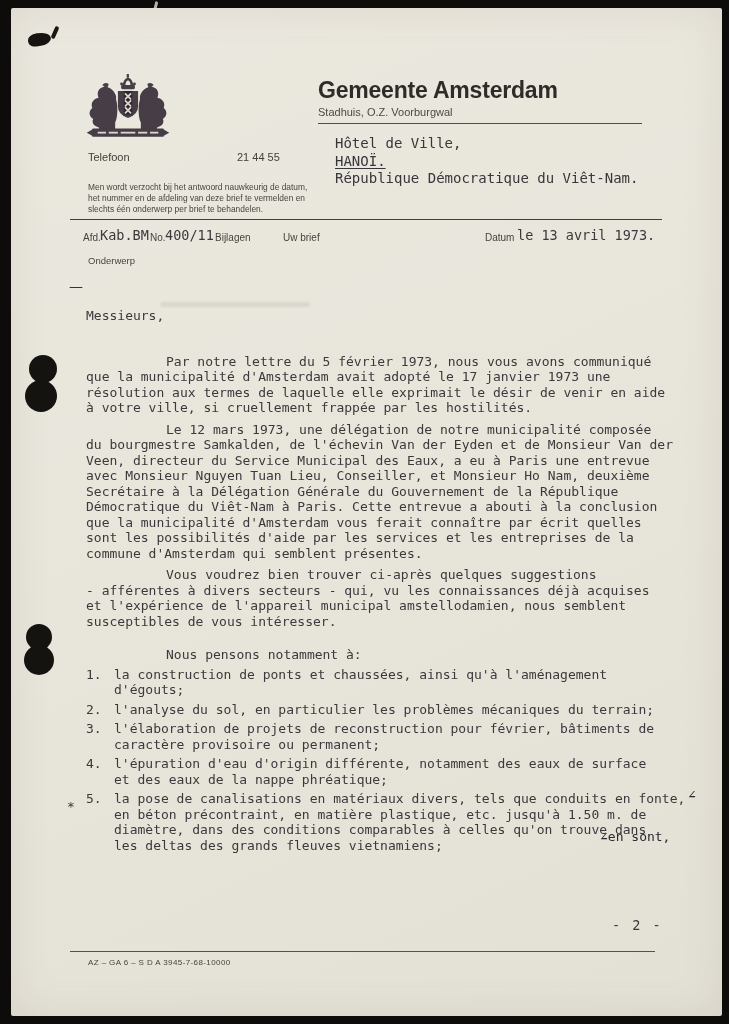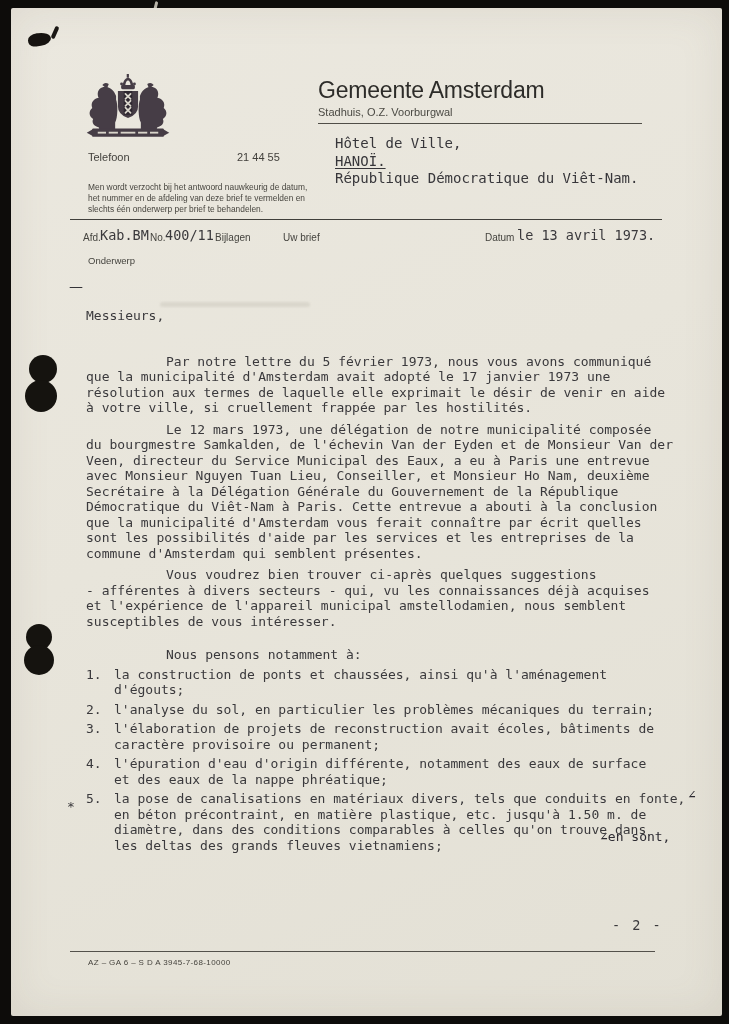--- a/index.html
+++ b/index.html
@@ -23,21 +23,21 @@
   .hole{position:absolute;background:#15130f;border-radius:50%;}
   .h1a{left:18px;top:347px;width:28px;height:28px;}
   .h1b{left:14px;top:372px;width:32px;height:32px;}
   .h2a{left:15px;top:616px;width:26px;height:26px;}
   .h2b{left:13px;top:637px;width:30px;height:30px;}
 
   
   .crest{position:absolute;left:70px;top:66px;width:94px;height:66px;}
   .brand{position:absolute;left:307px;top:70px;width:324px;padding-bottom:5px;
          border-bottom:1.5px solid #504e47;}
-  .brand-name{font-size:23px;font-weight:normal;color:#2d2c29;letter-spacing:-0.2px;line-height:1.05;}
+  .brand-name{font-size:23px;font-weight:bold;color:#2d2c29;letter-spacing:-0.2px;line-height:1.05;}
   .brand-sub{font-size:11px;color:#4b4a44;margin-top:4px;}
   .recipient{left:324px;top:127px;font-size:14px;line-height:17.5px;color:#37363a;}
   .recipient .ul{text-decoration:underline;text-underline-offset:2px;}
   .tel-label{left:77px;top:143px;font-size:11px;color:#413f3b;}
   .tel-value{left:226px;top:143px;font-size:11px;color:#413f3b;}
   .notice{left:77px;top:174px;width:252px;font-size:8.4px;line-height:1.32;color:#47453f;
           white-space:pre-line;}
 
   .rule-main{left:59px;top:211px;width:592px;border-top:1.5px solid #403f3b;}
   .ref-label{position:absolute;top:224px;font-size:10px;color:#45443f;}
@@ -170,21 +170,21 @@
         <span class="num">1.</span>
         <div class="itext">la construction de ponts et chaussées, ainsi qu'à l'aménagement
 d'égouts;</div>
       </div>
       <div class="item">
         <span class="num">2.</span>
         <div class="itext">l'analyse du sol, en particulier les problèmes mécaniques du terrain;</div>
       </div>
       <div class="item">
         <span class="num">3.</span>
-        <div class="itext">l'élaboration de projets de reconstruction avait écoles, bâtiments de
+        <div class="itext">l'élaboration de projets de reconstruction pour février, bâtiments de
 caractère provisoire ou permanent;</div>
       </div>
       <div class="item">
         <span class="num">4.</span>
         <div class="itext">l'épuration d'eau d'origin différente, notamment des eaux de surface
 et des eaux de la nappe phréatique;</div>
       </div>
       <div class="item">
         <span class="margin-star">*</span>
         <span class="num">5.</span>

